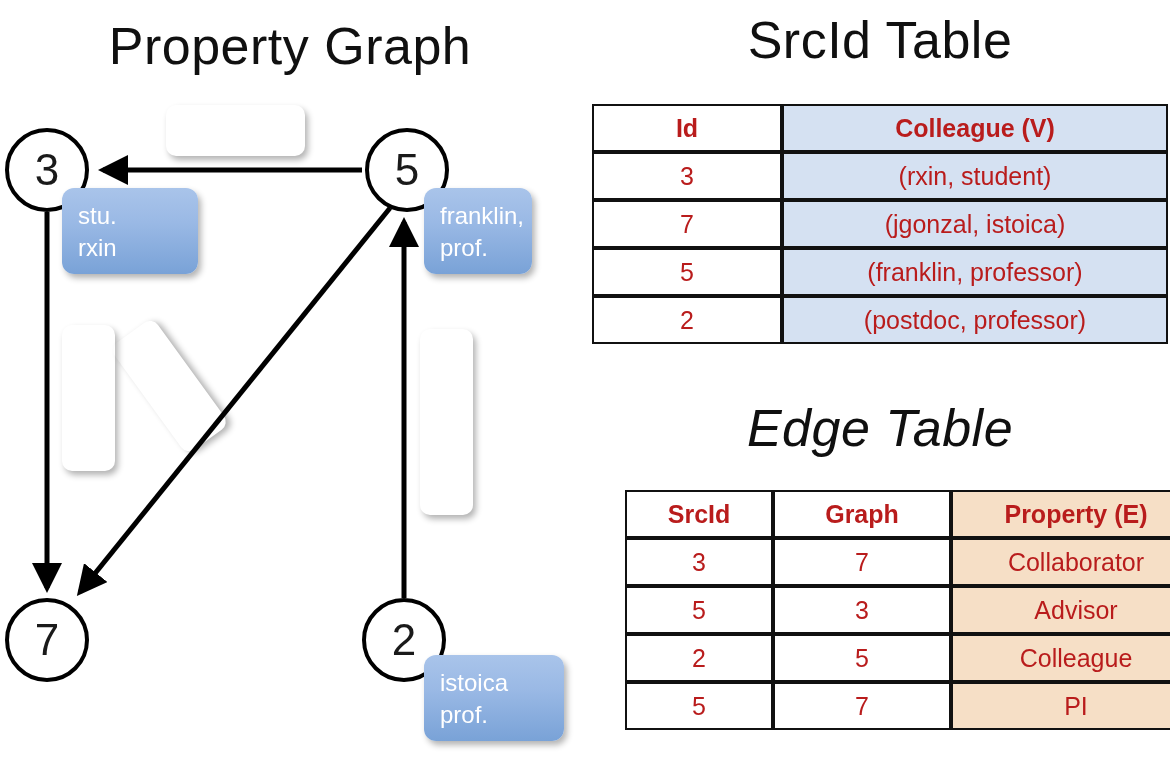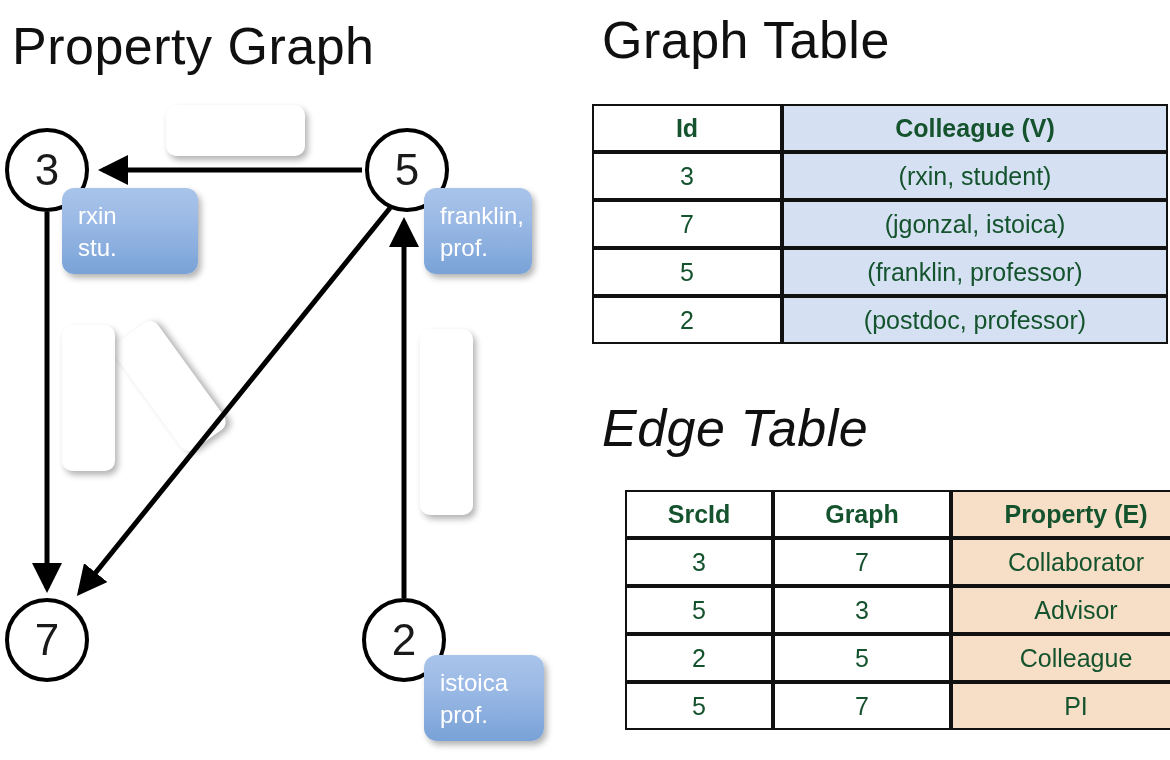--- a/index.html
+++ b/index.html
@@ -18,21 +18,21 @@
 
   
   .title {
     position: absolute;
     font-family: "Liberation Sans", sans-serif;
     font-weight: 300;
     font-size: 52px;
     letter-spacing: 0.5px;
     color: #101010;
     white-space: nowrap;
-    padding-left: 12px;
+    text-align: center;
   }
   #title-property-graph { left: 0; top: 16px; width: 580px; }
   #title-vertex-table   { left: 590px; top: 10px; width: 580px; }
   #title-edge-table     { left: 590px; top: 398px; width: 580px; font-style: italic; }
 
   
   #graph-panel {
     position: absolute;
     left: 0; top: 0;
     width: 585px; height: 760px;
@@ -70,21 +70,21 @@
     color: #ffffff;
     font-size: 24px;
     font-weight: 400;
     line-height: 1.32;
     padding: 12px 0 0 16px;
     z-index: 4;
   }
   #vbox-rxin      { left: 62px;  top: 188px; width: 136px; height: 86px; }
   #vbox-franklin  { left: 424px; top: 188px; width: 108px; height: 86px; }
   #vbox-jgonzal   { left: 62px;  top: 655px; width: 136px; height: 86px; }
-  #vbox-istoica   { left: 424px; top: 655px; width: 120px; height: 86px; border-radius: 13px; }
+  #vbox-istoica   { left: 424px; top: 655px; width: 140px; height: 86px; }
 
   
   .edge-box {
     position: absolute;
     box-sizing: border-box;
     border-radius: 10px;
     background: linear-gradient(135deg, #f0b46c 0%, #eaa css 0%, #eca95b 45%, #df993f 100%);
     box-shadow: 3px 4px 6px rgba(0,0,0,0.30);
     color: #ffffff;
     font-size: 24px;
@@ -121,21 +121,21 @@
     table-layout: fixed;
   }
   .tbl td, .tbl th {
     border: 2px solid #111;
     padding: 0;
     height: 44px;
     text-align: center;
     vertical-align: middle;
     font-size: 25px;
     font-weight: 400;
-    color: #14532d;
+    color: #b91c1c;
     font-family: "Liberation Sans", sans-serif;
   }
   .tbl th { font-weight: 700; font-size: 25px; }
   .sep-left { border-left-width: 4px; }
   .cell-v { background: #d5e1f2; }
   .cell-e { background: #f6dfc6; }
 
   #vertex-table { left: 592px; top: 104px; width: 576px; }
   #edge-table   { left: 592px; top: 490px; width: 576px; padding-left: 33px; }
 </style>
@@ -177,22 +177,22 @@
     <span>5</span>
   </div>
   <div class="node" id="node-7">
     <span>7</span>
   </div>
   <div class="node" id="node-2">
     <span>2</span>
   </div>
 
   <div class="prop-box" id="vbox-rxin">
+    <div>stu.</div>
     <div>rxin</div>
-    <div>stu.</div>
   </div>
   <div class="prop-box" id="vbox-franklin">
     <div>franklin,</div>
     <div>prof.</div>
   </div>
   <div class="prop-box" id="vbox-istoica">
     <div>istoica</div>
     <div>prof.</div>
   </div>
 
@@ -203,21 +203,21 @@
     <span class="vert-text">Collab.</span>
   </div>
   <div class="edge-box" id="ebox-pi">
     <span class="vert-text">PI</span>
   </div>
   <div class="edge-box" id="ebox-colleague">
     <span class="vert-text">Colleague</span>
   </div>
 </div>
 
-<div class="title" id="title-vertex-table">Graph Table</div>
+<div class="title" id="title-vertex-table">SrcId Table</div>
 
 <table class="tbl" id="vertex-table">
   <colgroup>
       <col style="width:190px">
       <col style="width:386px">
     </colgroup>
   <thead>
     <tr>
       <th>Id</th>
       <th class="cell-v sep-left">Colleague (V)</th>

